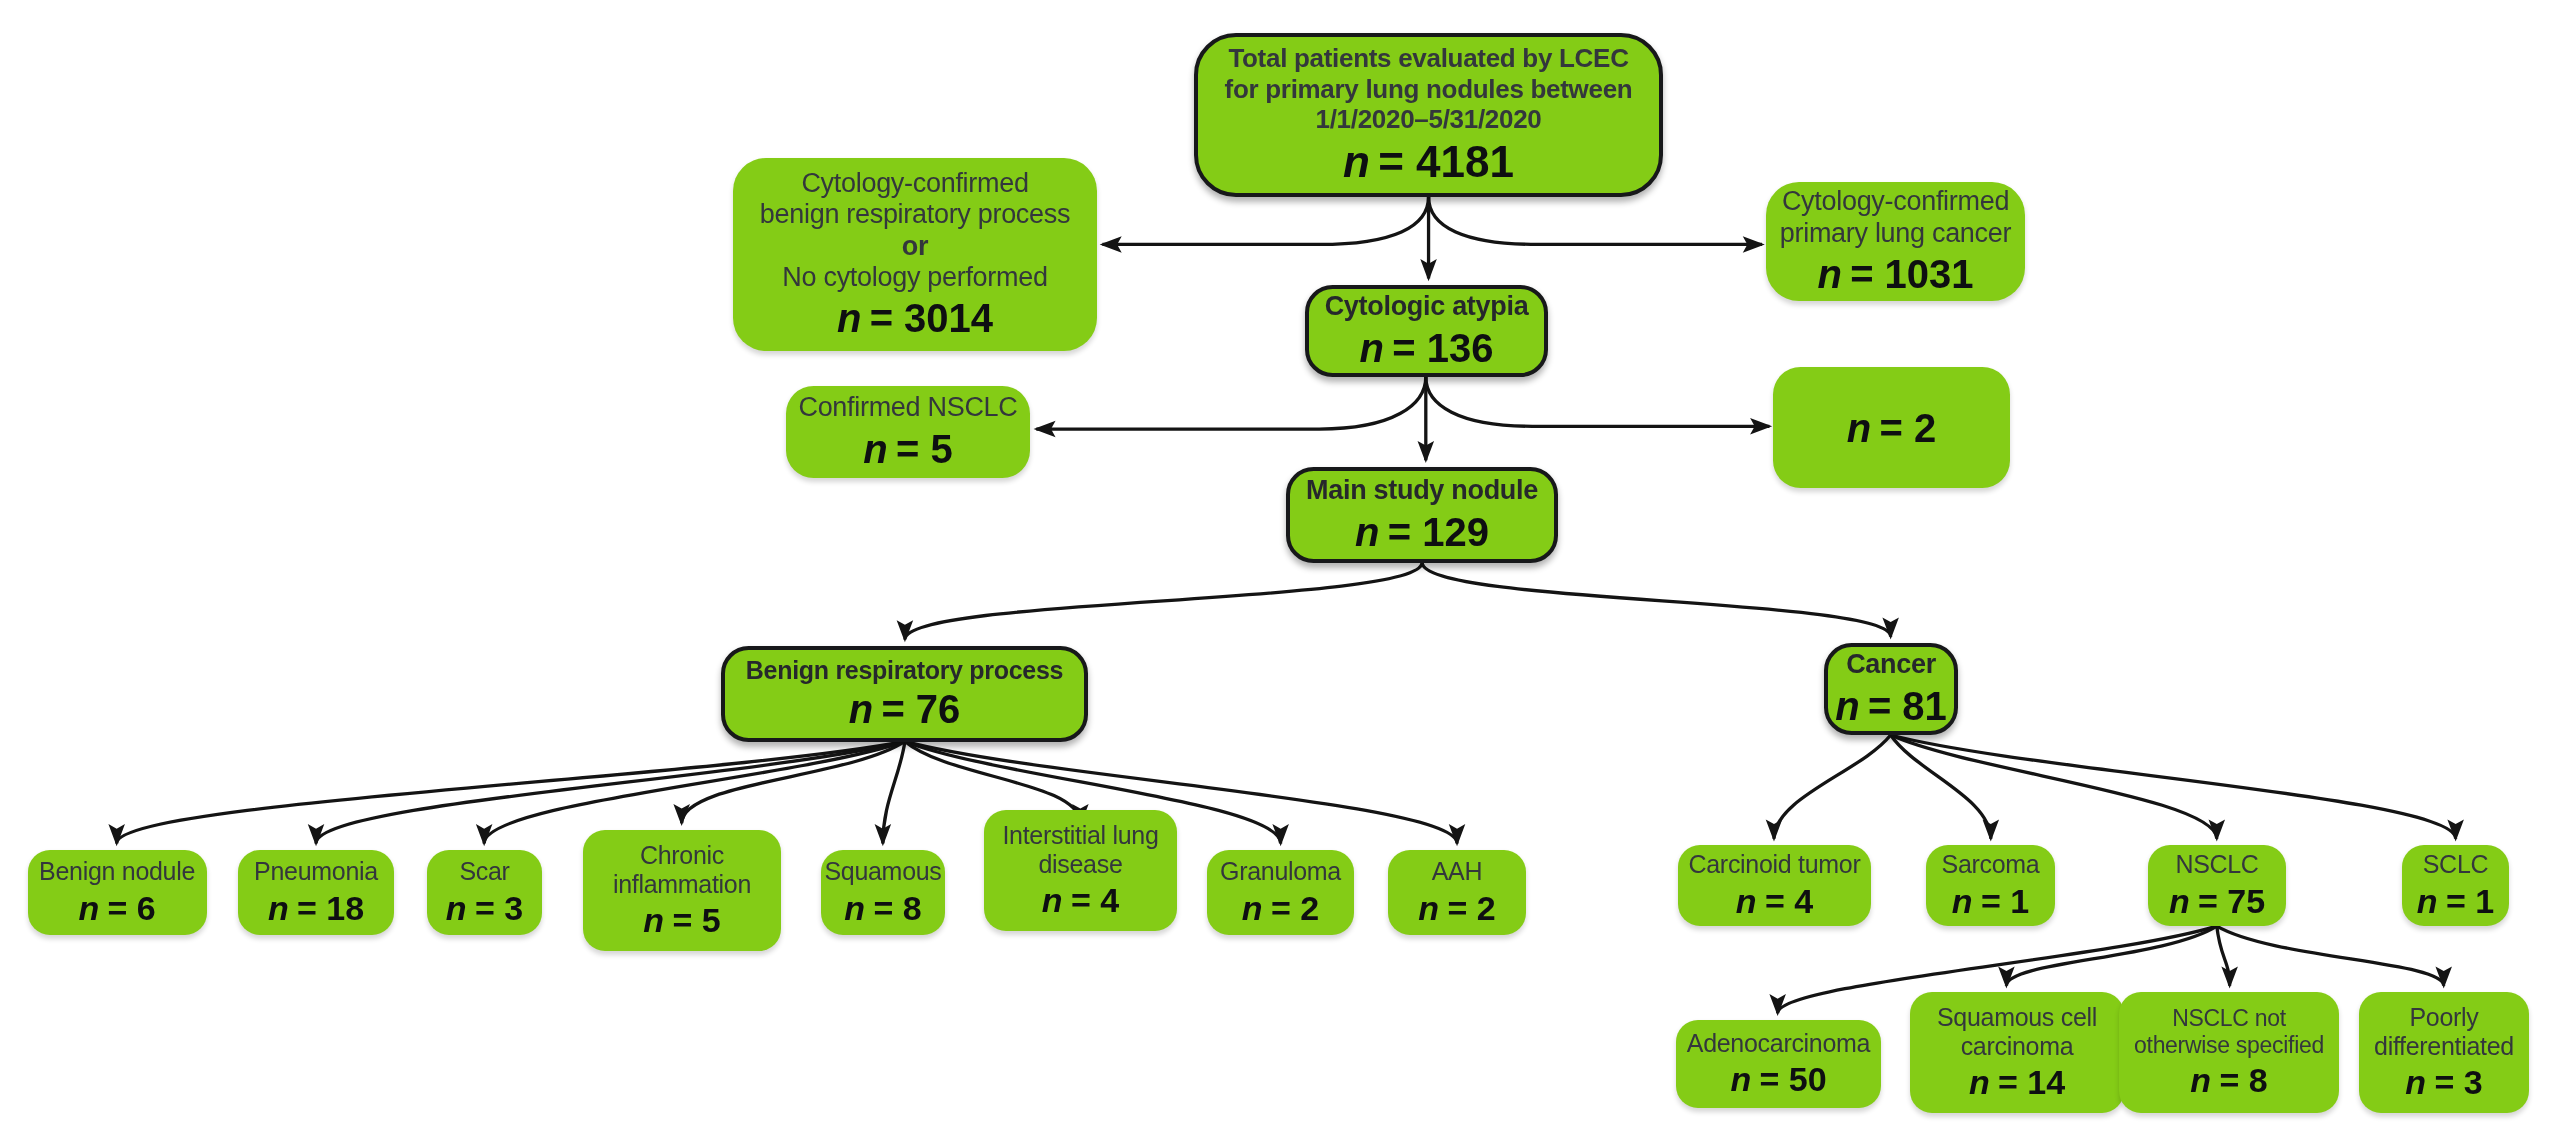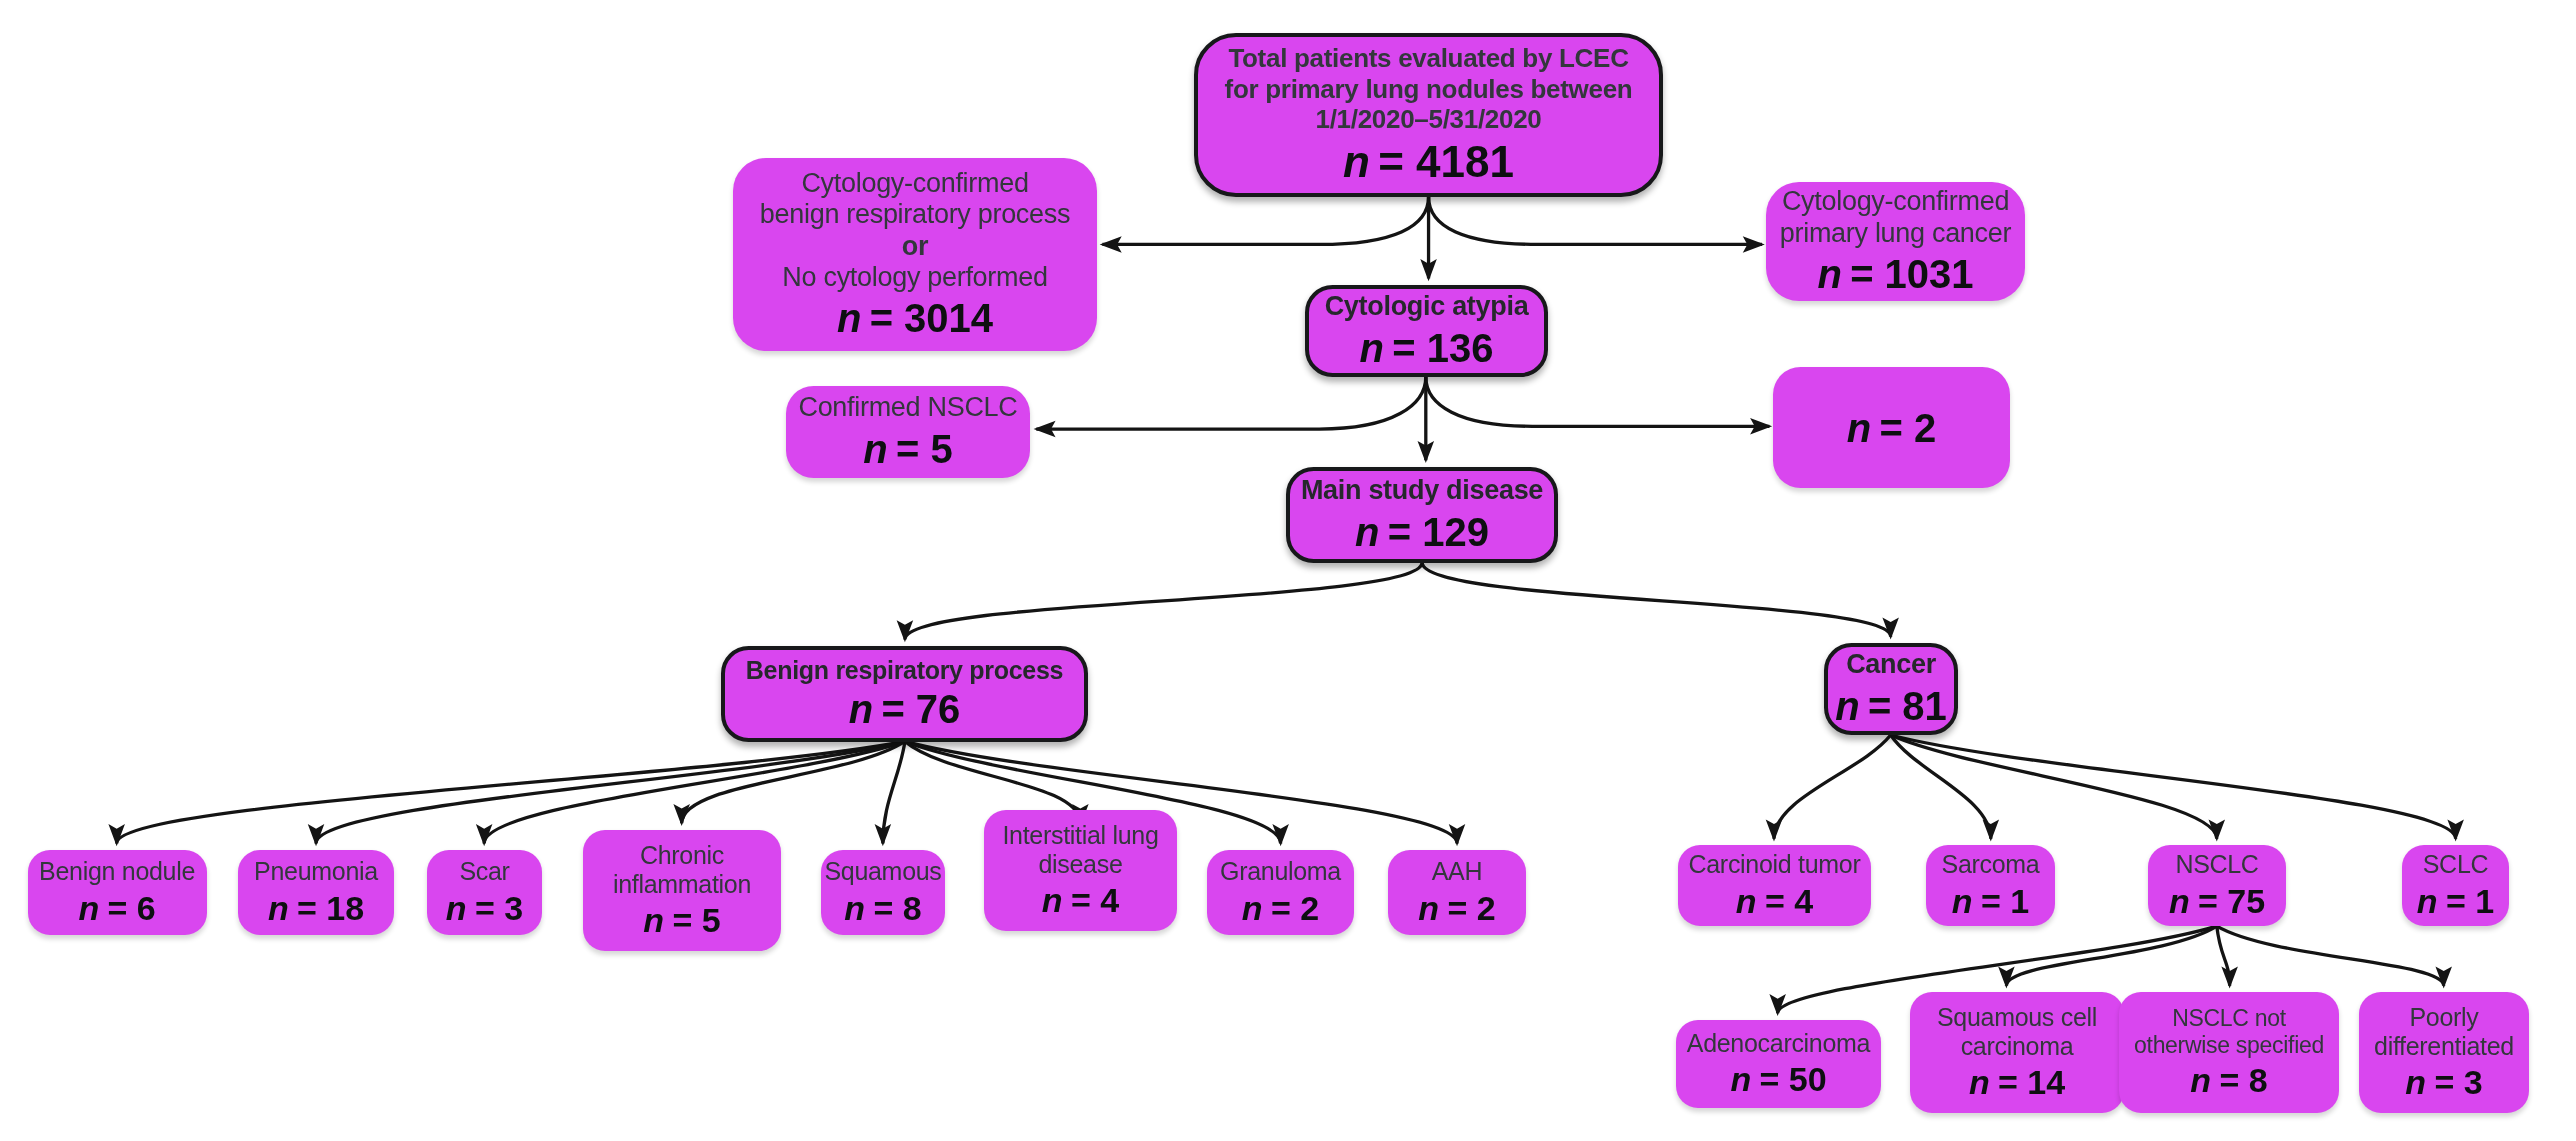--- a/index.html
+++ b/index.html
@@ -1,19 +1,19 @@
 <!DOCTYPE html>
 <html style="font-size:14.7px"><head>
 <meta charset="utf-8">
 <style>
   html,body{margin:0;padding:0;background:#ffffff;}
   #stage{position:relative;width:2576px;height:1142px;background:#ffffff;overflow:hidden;
          font-family:"Liberation Sans",sans-serif;}
   #edges{position:absolute;left:0;top:0;width:2576px;height:1142px;}
-  .node{position:absolute;background:#d946ef;display:flex;flex-direction:column;
+  .node{position:absolute;background:#84cc16;display:flex;flex-direction:column;
         justify-content:center;align-items:center;text-align:center;
         box-shadow:0 3.7px 5.5px rgba(0,0,0,0.16);box-sizing:border-box;}
   .bordered{border:4.6px solid #17181a;box-shadow:0 4.6px 6.4px rgba(0,0,0,0.30);}
   .r42{border-radius:42px}.r36{border-radius:33px}.r30{border-radius:27.6px}.r24{border-radius:22px}
   .lbl{color:#33373c;white-space:pre;line-height:1.16;letter-spacing:-0.3px;}
   .boldlbl .lbl{font-weight:bold;color:#26282c;}
   .lg .lbl{font-size:26px;font-weight:bold;}
   .md .lbl{font-size:27px;}
   .sm .lbl{font-size:25px;}
   .fit .lbl{font-size:25px;}
@@ -109,21 +109,21 @@
   </div>
 
   <div class="node md r30" style="left:1773px;top:367px;width:237px;height:121px">
     <div class="nline">
         <span class="nsym">n</span>
         <span>= 2</span>
       </div>
   </div>
 
   <div class="node bordered boldlbl md r30" style="left:1286px;top:467px;width:272px;height:96px">
-    <div class="lbl">Main study disease</div>
+    <div class="lbl">Main study nodule</div>
     <div class="nline">
         <span class="nsym">n</span>
         <span>= 129</span>
       </div>
   </div>
 
   <div class="node bordered boldlbl fit r30" style="left:721px;top:646px;width:367px;height:96px">
     <div class="lbl">Benign respiratory process</div>
     <div class="nline" style="font-size:40px">
         <span class="nsym">n</span>

